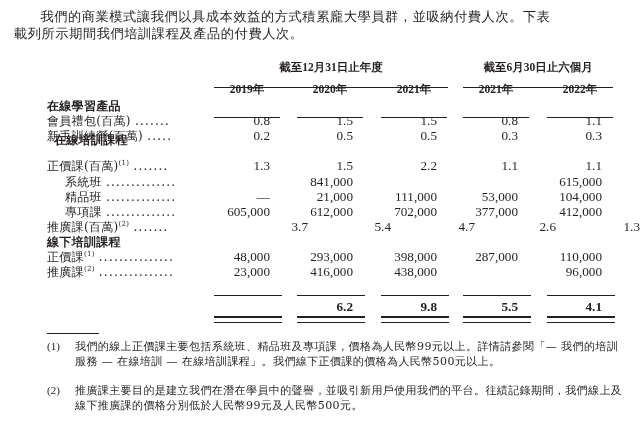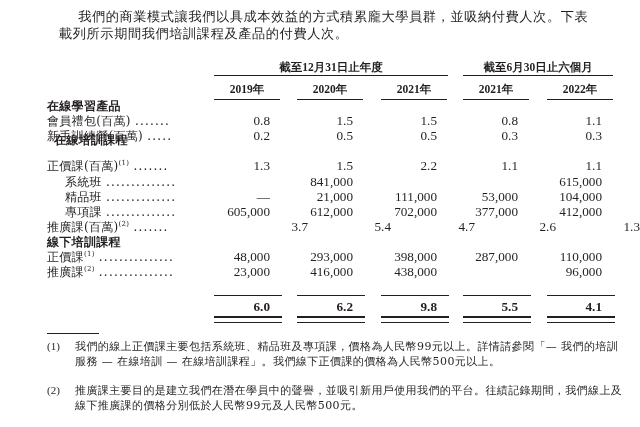--- a/index.html
+++ b/index.html
@@ -5,32 +5,32 @@
   html, body { margin: 0; padding: 0; background: #ffffff; }
   body {
     width: 640px; height: 427px; position: relative; overflow: hidden;
     font-family: "DejaVu Serif", "Liberation Serif", serif;
     color: #231f20;
   }
   .intro {
     position: absolute; left: 14px; top: 8px; width: 612px;
     font-size: 13.2px; line-height: 17px; letter-spacing: 0.6px;
   }
-  .intro .line1 { text-indent: 2em; white-space: nowrap; text-align: center; }
-  .intro .line2 { white-space: nowrap; margin-left: 45px; }
+  .intro .line1 { text-indent: 2em; white-space: nowrap; }
+  .intro .line2 { white-space: nowrap; }
 
   .hdr-group {
     position: absolute; top: 60px; text-align: center;
     font-weight: bold; font-size: 11.5px; font-family: "Liberation Serif", serif;
-    border-bottom: 1px solid #231f20; padding-bottom: 0;
+    border-bottom: 1px solid #231f20; padding-bottom: 12px;
   }
   .hdr-year {
     position: absolute; top: 82px; width: 66px; text-align: center;
     font-weight: bold; font-size: 11.5px; font-family: "Liberation Serif", serif;
-    border-bottom: 1px solid #231f20; padding-bottom: 2px;
+    border-bottom: 1px solid #231f20; padding-bottom: 20px;
   }
 
   .row { position: absolute; left: 0; width: 640px; height: 15px; font-size: 12.2px; }
   .label {
     position: absolute; left: 47px; white-space: nowrap;
     font-family: "DejaVu Serif", serif; font-size: 12px; letter-spacing: 0.3px;
   }
   .label.indent { left: 65px; }
   .label.section { font-weight: bold; }
   .label sup { font-size: 7px; vertical-align: 5px; }
@@ -154,21 +154,20 @@
     </div>
   </div>
 
 <div class="underline" style="left:214px;top:295px;"></div>
 <div class="underline" style="left:297px;top:295px;"></div>
 <div class="underline" style="left:381px;top:295px;"></div>
 <div class="underline" style="left:463px;top:295px;"></div>
 <div class="underline" style="left:547px;top:295px;"></div>
 
 <div class="row total" style="top:299px;">
-  <span class="val c0">6.0</span>
   <span class="val c1">6.2</span>
   <span class="val c2">9.8</span>
   <span class="val c3">5.5</span>
   <span class="val c4">4.1</span>
 </div>
 
 <div class="dbl" style="left:214px;top:316px;"></div>
 <div class="dbl" style="left:297px;top:316px;"></div>
 <div class="dbl" style="left:381px;top:316px;"></div>
 <div class="dbl" style="left:463px;top:316px;"></div>

